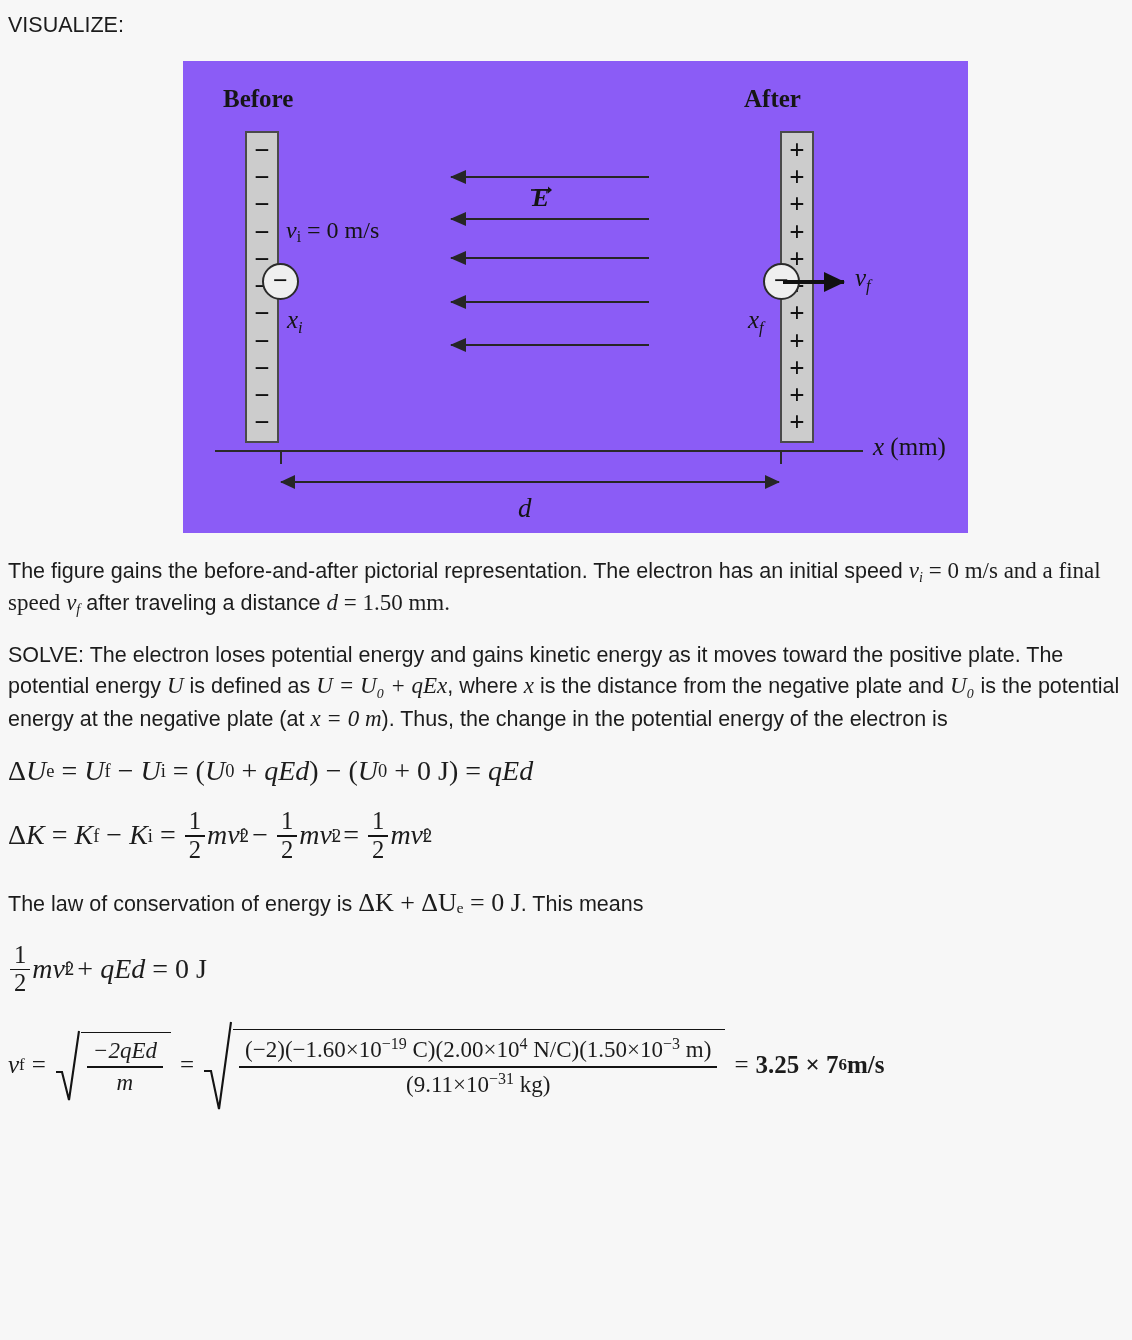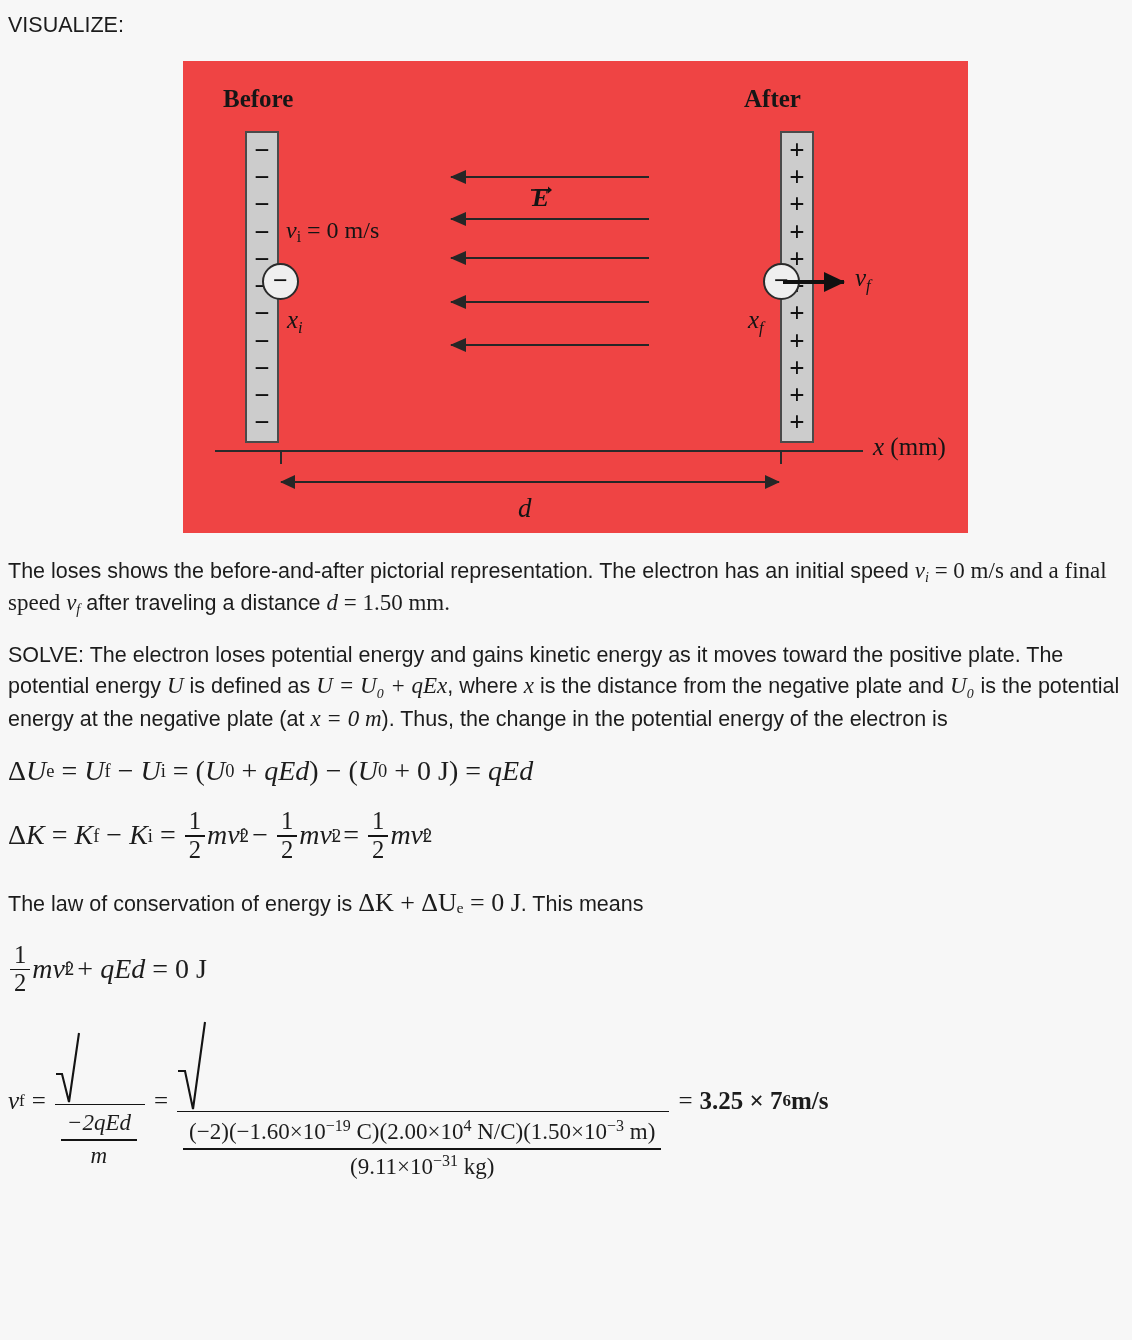--- a/index.html
+++ b/index.html
@@ -49,21 +49,21 @@
   }
   .sup {
     font-size: 0.66em;
     vertical-align: 0.5em;
     font-style: normal;
     font-family: "Liberation Serif", serif;
   }
 
   
   .figure-wrap {
-    background: #ef4444;
+    background: #8b5cf6;
     width: 785px;
     height: 472px;
     margin: 8px 0 22px 175px;
     position: relative;
     box-sizing: border-box;
   }
   .fig-inner { position: absolute; inset: 0; }
   .fig-label {
     position: absolute;
     font-family: "Liberation Serif", serif;
@@ -222,23 +222,22 @@
     line-height: 1.08;
     white-space: nowrap;
   }
   .frac .bar {
     width: 100%;
     height: 1.6px;
     background: #141414;
   }
   .radical {
     display: inline-flex;
-    align-items: flex-start;
+    align-items: center;
     margin: 0 2px;
-    flex-direction: column;
   }
   .radical .sign {
     display: flex;
     align-items: flex-end;
   }
   .radical .body {
     border-top: 1.7px solid #141414;
     padding: 3px 6px 0 4px;
     display: flex;
     align-items: center;
@@ -353,21 +352,21 @@
         <span class="mi" style="font-size:25px;">x</span><span class="mupr" style="font-size:25px;">&nbsp;(</span><span class="mupr" style="font-size:25px;">mm</span><span class="mupr" style="font-size:25px;">)</span>
       </div>
 
       <div class="dim-line" style="left:98px; top:420px; width:498px;"></div>
       <div class="math-item" style="left:335px; top:432px; font-size:27px;">d</div>
 
     </div>
   </div>
 
   <p class="para">
-    <span>The loses shows the before-and-after pictorial representation. The electron has an initial speed </span><span class="mi">v</span><span class="subi">i</span><span class="mupr"> = 0 m/s and a final speed </span><span class="mi">v</span><span class="subi">f</span><span> after traveling a distance </span><span class="mi">d</span><span class="mupr"> = 1.50 mm.</span>
+    <span>The figure gains the before-and-after pictorial representation. The electron has an initial speed </span><span class="mi">v</span><span class="subi">i</span><span class="mupr"> = 0 m/s and a final speed </span><span class="mi">v</span><span class="subi">f</span><span> after traveling a distance </span><span class="mi">d</span><span class="mupr"> = 1.50 mm.</span>
   </p>
 
   <p class="para">
     <span>SOLVE: The electron loses potential energy and gains kinetic energy as it moves toward the positive plate. The potential energy </span><span class="mi">U</span><span> is defined as </span><span class="mi">U = U₀ + qEx</span><span>, where </span><span class="mi">x</span><span> is the distance from the negative plate and </span><span class="mi">U₀</span><span> is the potential energy at the negative plate (at </span><span class="mi">x = 0 m</span><span>). Thus, the change in the potential energy of the electron is</span>
   </p>
 
   <div class="eq">
     <span class="rm">Δ</span>
       <span class="it">U</span>
       <span class="sub">e</span>

